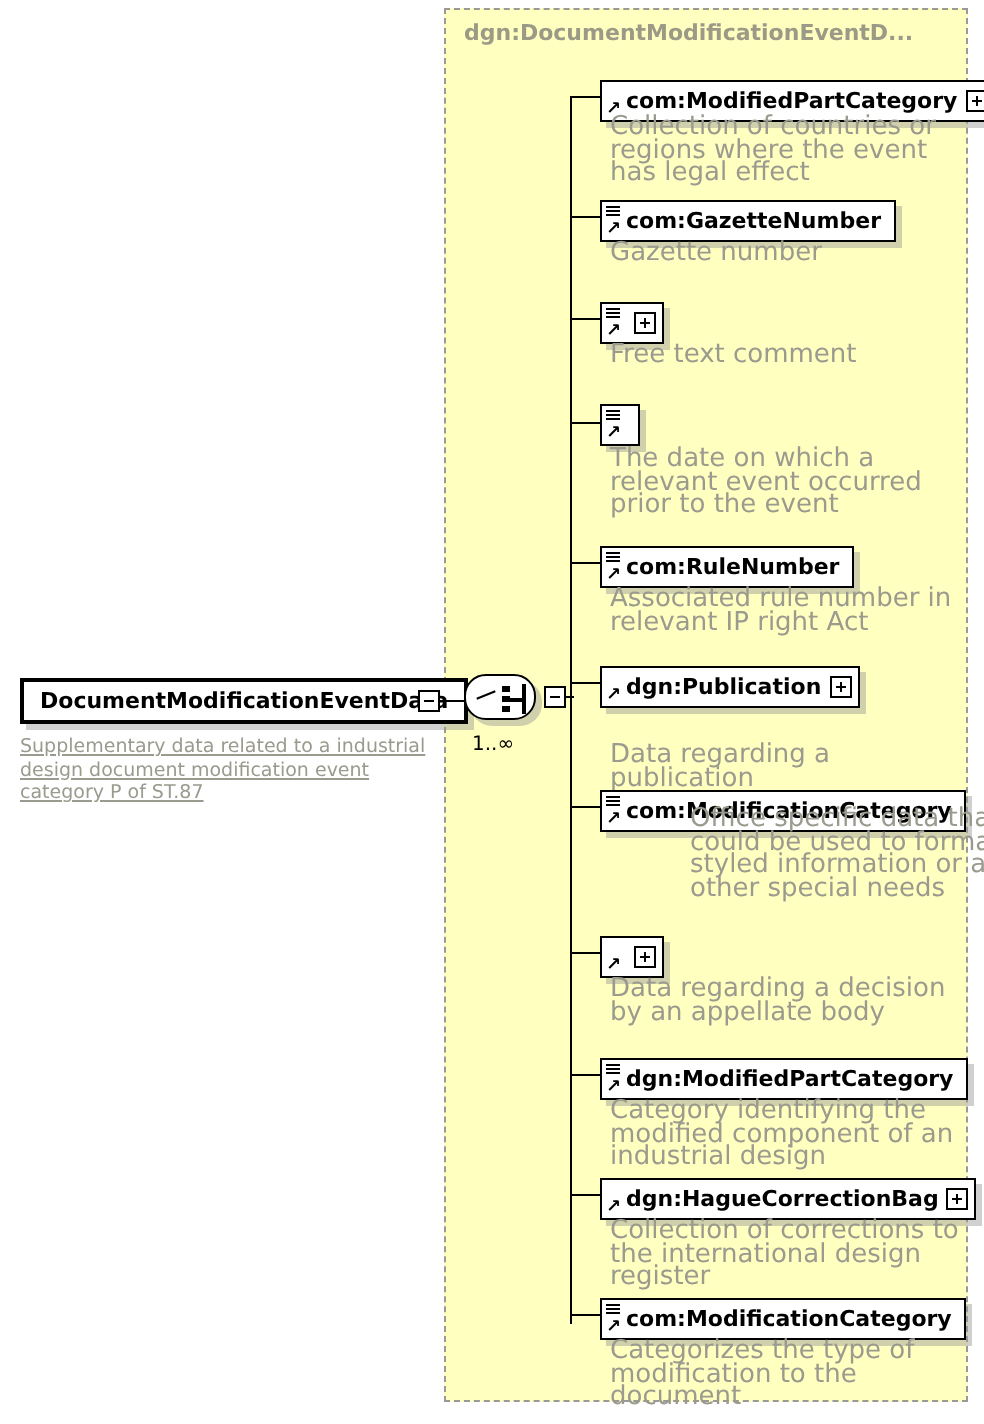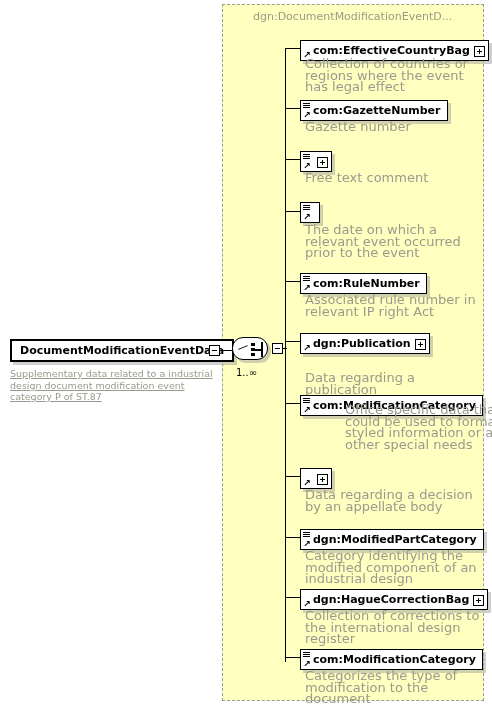--- a/index.html
+++ b/index.html
@@ -25,25 +25,24 @@
     height: 697px;
     background: #ffffc0;
     border: 1px dashed #999999;
     box-sizing: border-box;
   }
   .group-title {
     position: absolute;
     left: 232px;
     top: 10px;
     font-size: 11px;
-    font-weight: normal;
+    font-weight: bold;
     color: #9a9a86;
     letter-spacing: 0px;
     white-space: nowrap;
-    margin-left: 21px;
   }
 
   
   .trunk {
     position: absolute;
     left: 285px;
     width: 1px;
     background: #000000;
   }
   .branch {
@@ -304,21 +303,21 @@
   </div>
 </div>
 <div class="expander" style="left:272px; top:343px;"></div>
 <div class="comp-card">1..∞</div>
 <div class="stem" style="left:283px; top:348px; width:4px;"></div>
 
 <div class="trunk" style="top:48px; height:614px;"></div>
 
 <div id="children-layer">
     <div class="branch" style="top: 48px;"></div>
-    <div class="node" style="top: 39px;"><div class="node-box"><span class="icon-arrow">↗</span><span class="label">com:EffectiveCountryBag</span><span class="node-exp"></span></div></div>
+    <div class="node" style="top: 39px;"><div class="node-box"><span class="icon-arrow">↗</span><span class="label">com:ModifiedPartCategory</span><span class="node-exp"></span></div></div>
     <div class="node-desc" style="top: 58px;">Collection of countries or regions where the event has legal effect</div>
     <div class="branch" style="top: 108px;"></div>
     <div class="node" style="top: 99px;"><div class="node-box" style="padding-right: 6px;"><span class="icon-lines">
           <i></i>
           <i></i>
           <i></i>
         </span><span class="icon-arrow">↗</span><span class="label">com:GazetteNumber</span></div></div>
     <div class="node-desc" style="top: 121px;">Gazette number</div>
     <div class="branch" style="top: 159px;"></div>
     <div class="node" style="top: 150px;"><div class="node-box"><span class="icon-lines">

